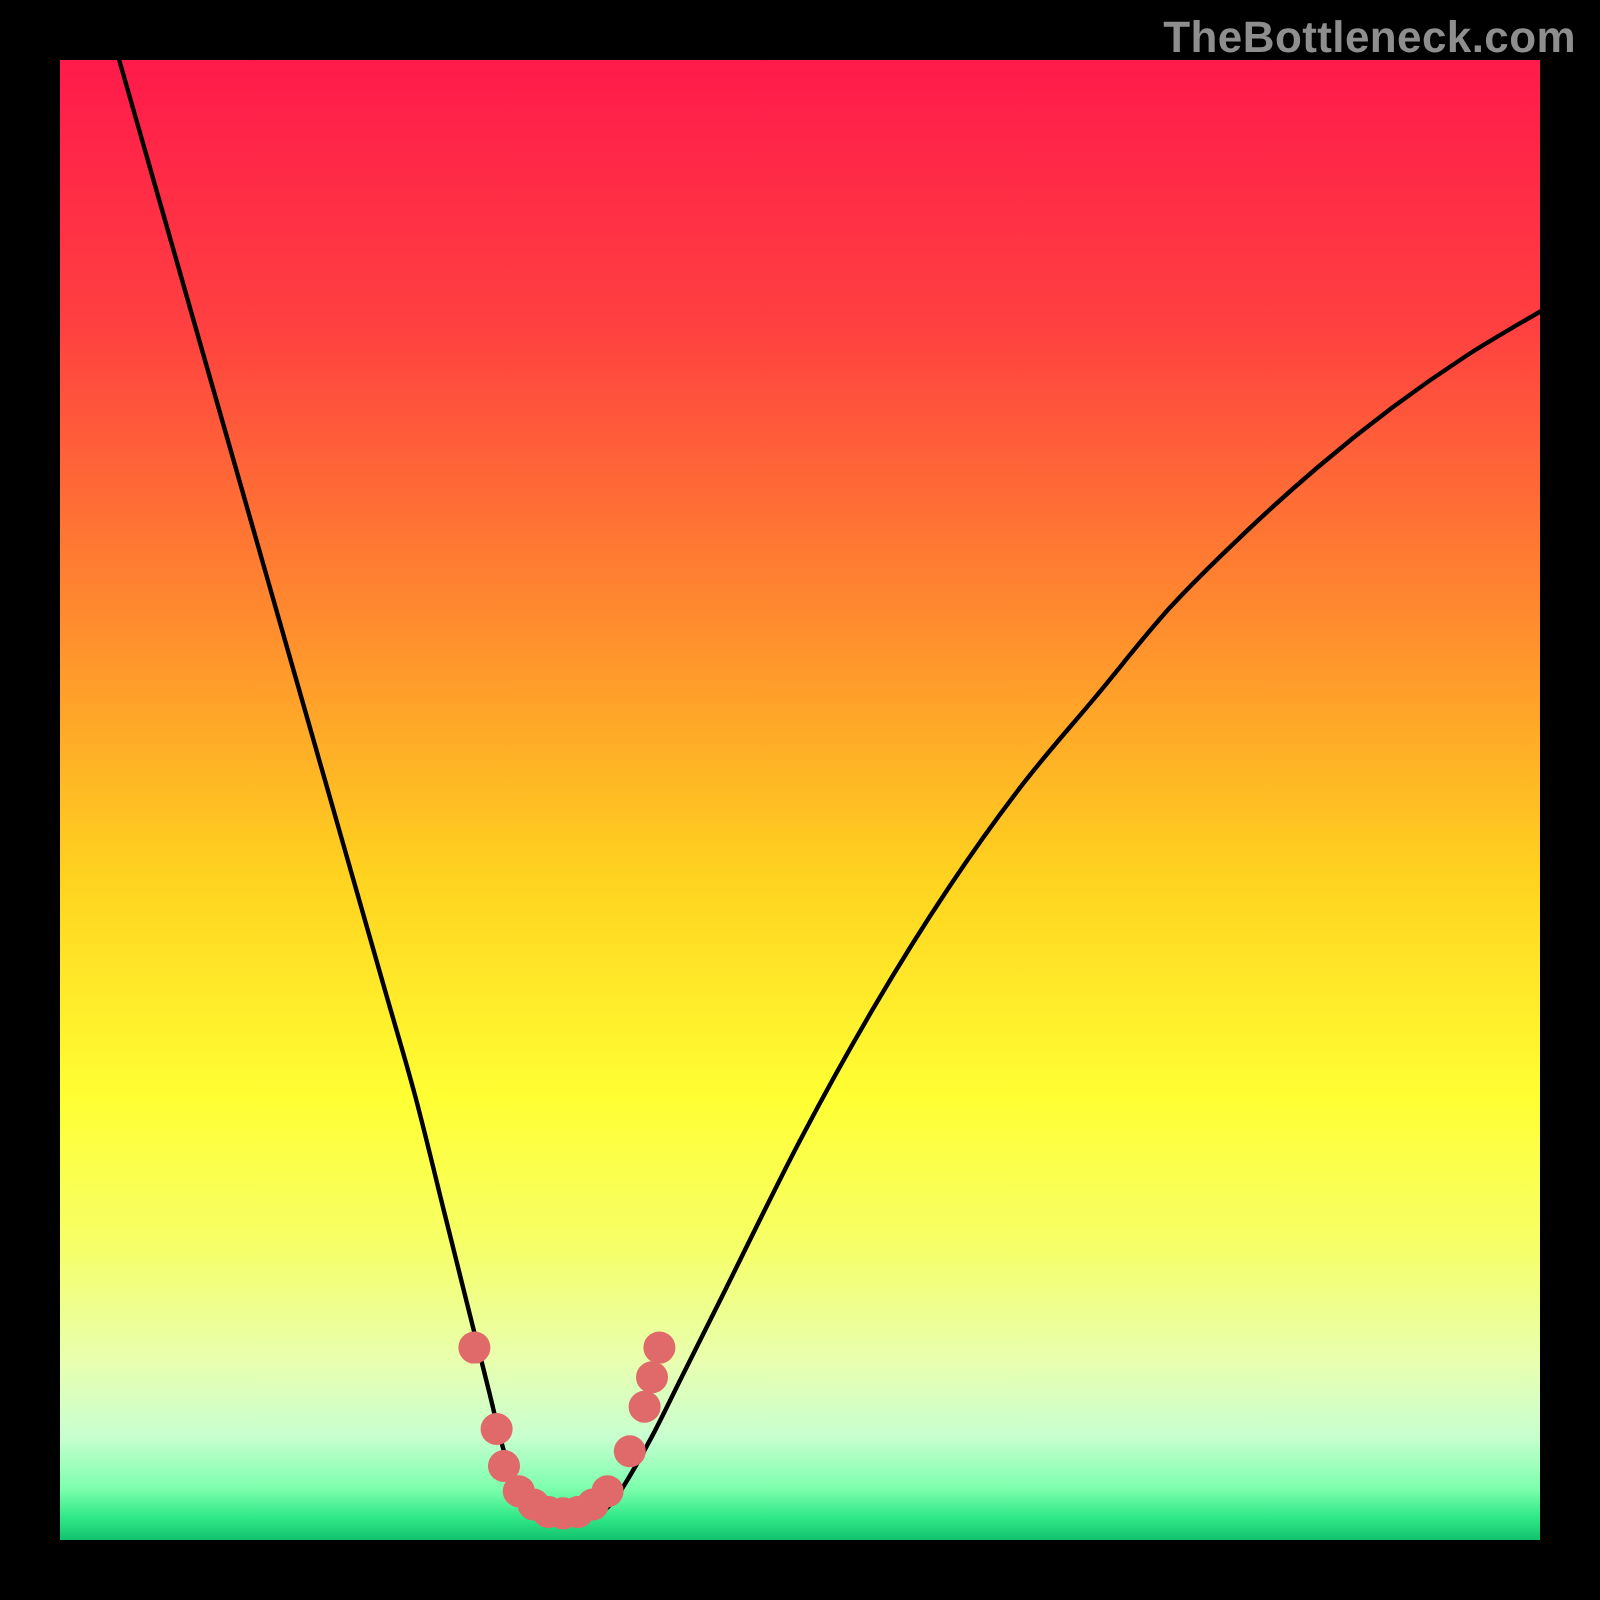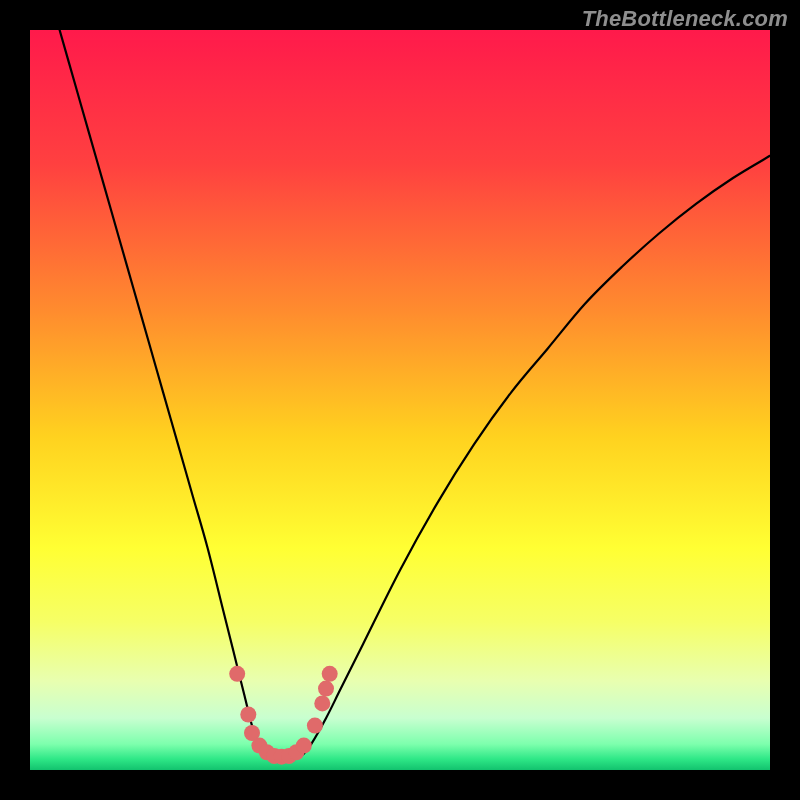--- a/index.html
+++ b/index.html
@@ -10,21 +10,20 @@
     background: #000;
     overflow: hidden;
   }
   .frame {
     position: absolute;
     left: 0;
     top: 0;
     width: 800px;
     height: 800px;
     background: #000;
-    font-style: italic;
   }
   .plot {
     position: absolute;
     left: 30px;
     top: 30px;
     width: 740px;
     height: 740px;
     overflow: hidden;
   }
   .watermark {

